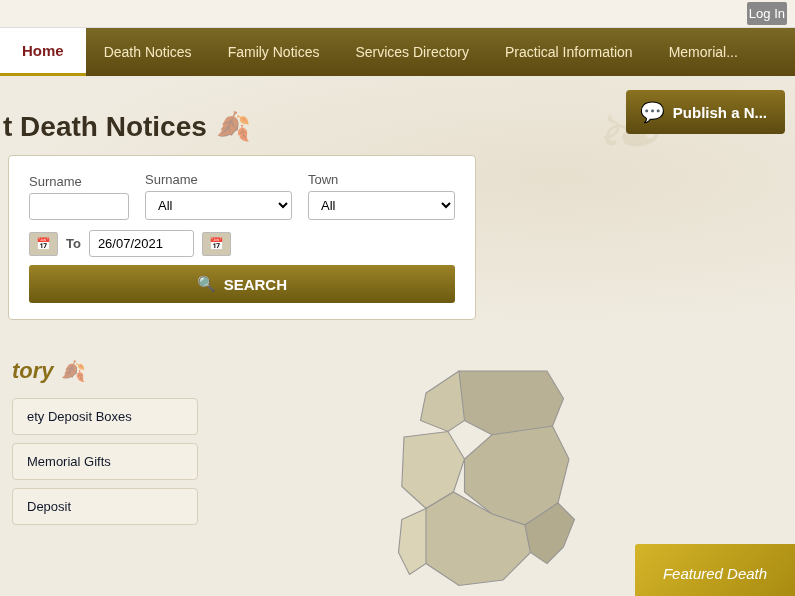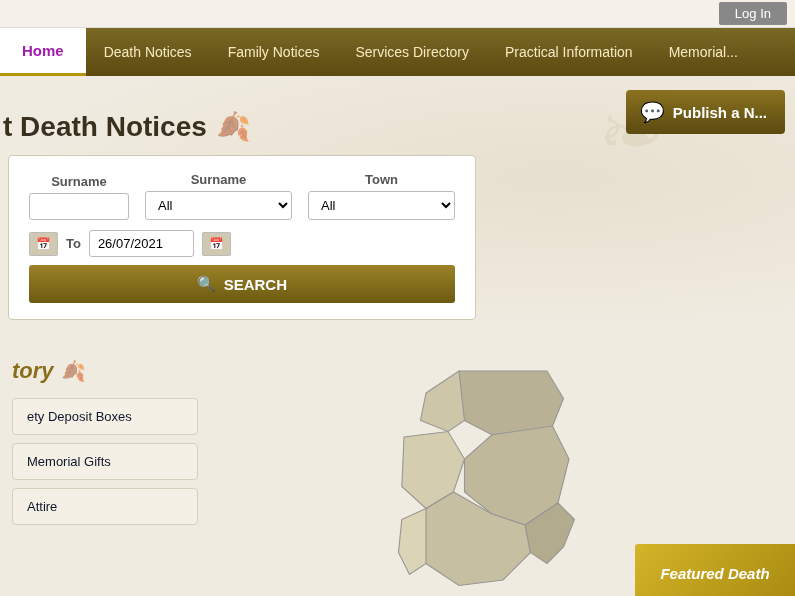--- a/index.html
+++ b/index.html
@@ -19,37 +19,37 @@
       display: flex;
       justify-content: flex-end;
       align-items: center;
       padding-right: 8px;
       border-bottom: 1px solid #ddd;
     }
     .log-in-btn {
       background: #888;
       color: #fff;
       border: none;
-      padding: 4px 16px;
+      padding: 4px 2px;
       font-size: 13px;
       cursor: pointer;
       border-radius: 2px;
     }
 
     
     nav {
       background: #6b5a1e;
       background: linear-gradient(180deg, #7a6825 0%, #5c4a10 100%);
       height: 48px;
       display: flex;
       align-items: stretch;
     }
     .nav-home {
       background: #fff;
-      color: #a21caf;
+      color: #7f1d1d;
       font-weight: bold;
       font-size: 15px;
       padding: 16px 22px;
       display: flex;
       align-items: center;
       border-bottom: 3px solid #b8960c;
       cursor: pointer;
     }
     .nav-item {
       color: #f5e8c0;
@@ -127,22 +127,21 @@
       margin-bottom: 10px;
     }
     .form-group {
       display: flex;
       flex-direction: column;
       gap: 4px;
     }
     .form-group label {
       font-size: 13px;
       color: #555;
-      font-weight: bold;
-      text-align: center;
+      font-weight: normal;
     }
     .form-group input[type="text"] {
       border: 1px solid #bbb;
       border-radius: 3px;
       padding: 5px 8px;
       font-size: 13px;
       width: 100px;
     }
     .form-group select {
       border: 1px solid #bbb;
@@ -261,21 +260,21 @@
       border-radius: 3px 0 0 0;
       min-width: 160px;
       min-height: 58px;
       display: flex;
       align-items: center;
       justify-content: center;
     }
     .featured-text {
       color: #fff;
       font-size: 15px;
-      font-weight: bold;
+      font-weight: normal;
       font-style: italic;
     }
 
     
     .hero-bg-decor {
       position: absolute;
       right: 130px;
       top: 10px;
       opacity: 0.08;
       font-size: 80px;
@@ -358,21 +357,21 @@
 </div>
 
 <div class="directory-section">
   <div class="directory-left">
     <div class="directory-title-area">
       <span class="directory-title">tory</span>
       <span class="leaf-icon" style="font-size:20px;">🍂</span>
     </div>
     <div class="dir-item">ety Deposit Boxes</div>
     <div class="dir-item">Memorial Gifts</div>
-    <div class="dir-item">Attire</div>
+    <div class="dir-item">Deposit</div>
   </div>
 
   <div class="map-area">
 
     <svg class="ireland-map" viewBox="0 0 200 220" xmlns="http://www.w3.org/2000/svg">
 
       <path d="M60,10 L140,10 L155,35 L145,60 L120,70 L90,68 L65,55 L50,35 Z" fill="#b0a888" stroke="#888" stroke-width="1"></path>
 
       <path d="M30,30 L60,10 L65,55 L50,65 L25,55 Z" fill="#c8c0a0" stroke="#888" stroke-width="1"></path>
 

